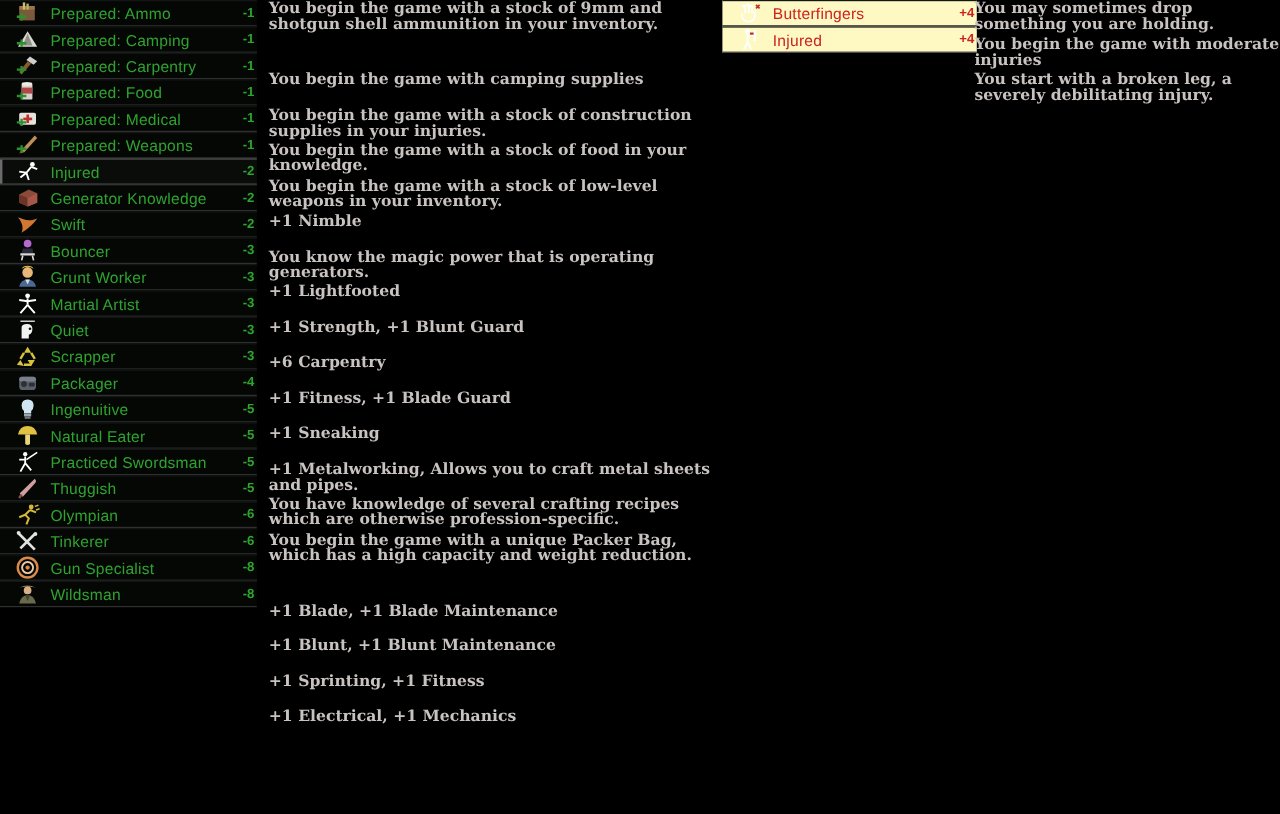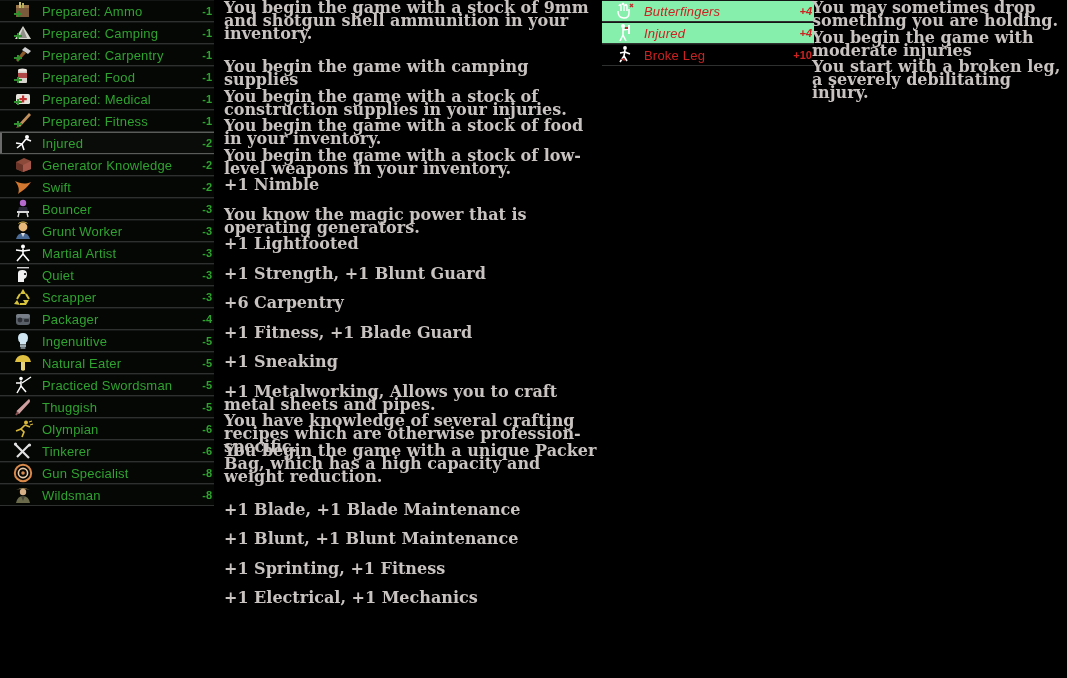--- a/index.html
+++ b/index.html
@@ -33,21 +33,21 @@
   .trait-row {
     position: relative;
     height: 22px;
     box-sizing: border-box;
     display: flex;
     align-items: center;
     border-bottom: 1px solid #2e3030;
     border-top: 1px solid #141616;
   }
   .trait-row.tinted-good { background: #050705; }
-  .trait-row.tinted-bad  { background: #86efac; font-style: italic; }
+  .trait-row.tinted-bad  { background: #fef9c3; }
   .trait-row.selected-edge::before {
     content: "";
     position: absolute;
     left: 0; top: 0; bottom: 0;
     width: 2px;
     background: #6b6b6b;
   }
   .trait-row.selected-edge {
     border-top: 1px solid #5a5c5a;
     border-bottom: 1px solid #5a5c5a;
@@ -88,21 +88,21 @@
     height: 29.5px;
     box-sizing: border-box;
     display: flex;
     align-items: flex-start;
     padding-top: 1px;
   }
   .desc-row.tall { height: 59px; }
   .desc-text {
     font-family: "DejaVu Serif", "Liberation Serif", serif;
     font-weight: 700;
-    font-size: 16px;
+    font-size: 13px;
     line-height: 13px;
     color: #c8c3c0;
   }
 </style>
 </head>
 <body>
 
 <div class="screen">
 
   <div class="panel pos" id="positive-panel">
@@ -172,21 +172,21 @@
       </div>
       <div class="trait-row tinted-good">
         <span class="trait-icon">
           <svg viewBox="0 0 22 22">
             <path d="M17 3 L19 5 L8 17 L6 15 Z" fill="#c08f5a"></path>
             <path d="M8 17 L6 15 L4 18 Z" fill="#8a5f33"></path>
             <path d="M2 13h8v2H2z" fill="#2f8f2f"></path>
             <path d="M5 11h2v6H5z" fill="#2f8f2f"></path>
           </svg>
         </span>
-        <span class="trait-name">Prepared: Fitness</span>
+        <span class="trait-name">Prepared: Weapons</span>
         <span class="trait-cost">-1</span>
       </div>
       <div class="trait-row selected-edge">
         <span class="trait-icon">
           <svg viewBox="0 0 22 22">
             <circle cx="15" cy="5" r="2" fill="#fff"></circle>
             <path d="M14 7 L10 12 L4 11" stroke="#fff" stroke-width="1.6" fill="none"></path>
             <path d="M10 12 L12 18 M10 12 L5 16" stroke="#fff" stroke-width="1.6" fill="none"></path>
             <path d="M14 7 L19 9" stroke="#fff" stroke-width="1.6" fill="none"></path>
           </svg>
@@ -382,21 +382,21 @@
       <div class="desc-row tall">
         <span class="desc-text">You begin the game with a stock of 9mm and shotgun shell ammunition in your inventory.</span>
       </div>
       <div class="desc-row">
         <span class="desc-text">You begin the game with camping supplies</span>
       </div>
       <div class="desc-row">
         <span class="desc-text">You begin the game with a stock of construction supplies in your injuries.</span>
       </div>
       <div class="desc-row">
-        <span class="desc-text">You begin the game with a stock of food in your inventory.</span>
+        <span class="desc-text">You begin the game with a stock of food in your knowledge.</span>
       </div>
       <div class="desc-row">
         <span class="desc-text">You begin the game with a stock of low-level weapons in your inventory.</span>
       </div>
       <div class="desc-row">
         <span class="desc-text">+1 Nimble</span>
       </div>
       <div class="desc-row">
         <span class="desc-text">You know the magic power that is operating generators.</span>
       </div>
@@ -455,32 +455,20 @@
             <circle cx="9" cy="4" r="2" fill="#fff"></circle>
             <path d="M9 6 L9 13 M9 13 L6 19 M9 13 L12 19" stroke="#fff" stroke-width="1.6" fill="none"></path>
             <path d="M9 8 L15 7" stroke="#fff" stroke-width="1.6"></path>
             <rect x="14" y="3" width="2" height="9" fill="#fff"></rect>
             <path d="M11 5 h3 v2 h-3z" fill="#c03030"></path>
           </svg>
         </span>
         <span class="trait-name">Injured</span>
         <span class="trait-cost">+4</span>
       </div>
-      <div class="trait-row neg">
-        <span class="trait-icon">
-          <svg viewBox="0 0 22 22">
-            <circle cx="11" cy="4" r="1.9" fill="#fff"></circle>
-            <path d="M11 6 L10 12 M10 12 L13 17 M10 12 L6 18" stroke="#fff" stroke-width="1.6" fill="none"></path>
-            <path d="M11 8 L16 10 M11 8 L6 9" stroke="#fff" stroke-width="1.5" fill="none"></path>
-            <path d="M7 15 l4 1" stroke="#c03030" stroke-width="1.6"></path>
-          </svg>
-        </span>
-        <span class="trait-name">Broke Leg</span>
-        <span class="trait-cost">+10</span>
-      </div>
     </div>
   <div class="panel" id="negative-desc">
       <div class="desc-row">
         <span class="desc-text">You may sometimes drop something you are holding.</span>
       </div>
       <div class="desc-row">
         <span class="desc-text">You begin the game with moderate injuries</span>
       </div>
       <div class="desc-row">
         <span class="desc-text">You start with a broken leg, a severely debilitating injury.</span>

